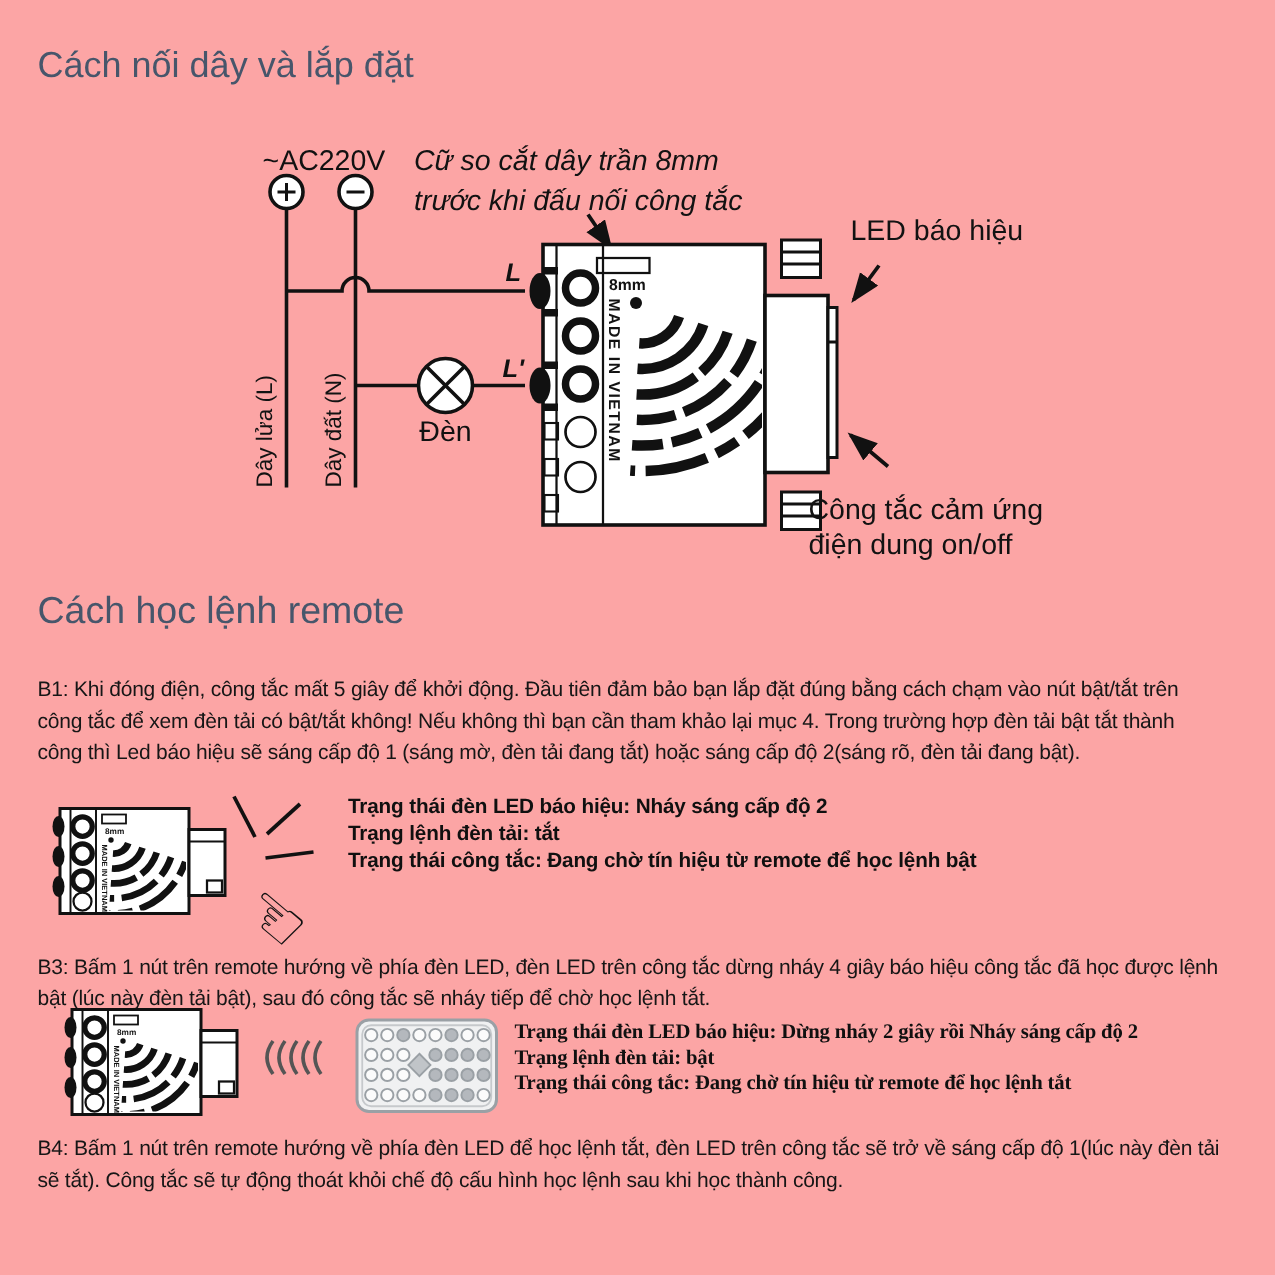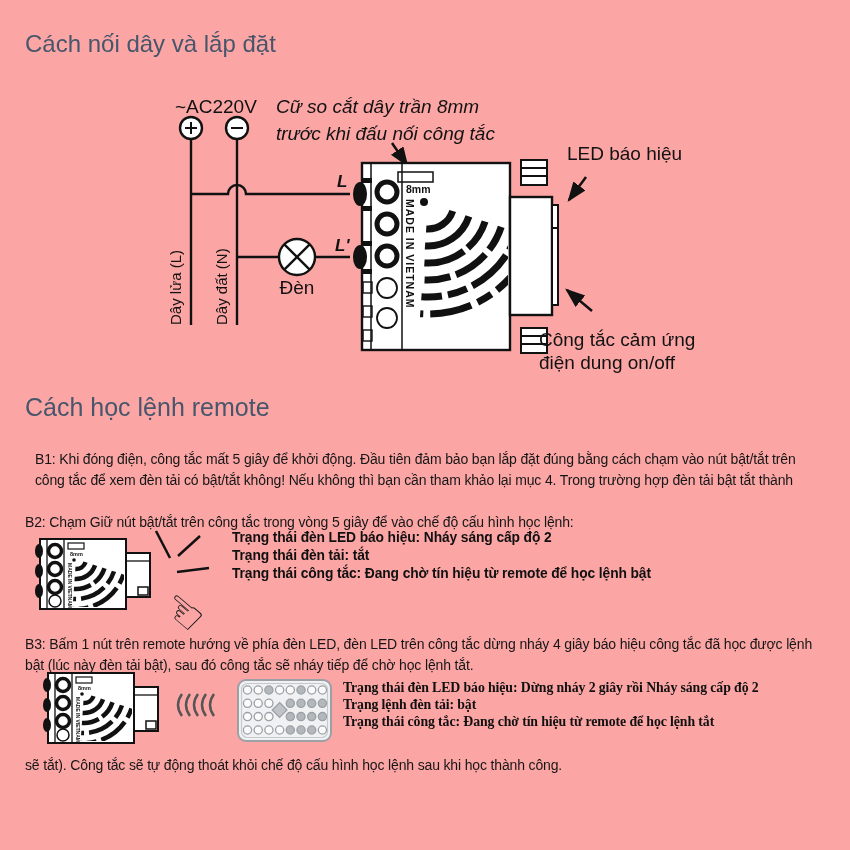--- a/index.html
+++ b/index.html
@@ -148,41 +148,39 @@
 
     <text x="567" y="75" class="dlabel">LED báo hiệu</text>
     <line x1="586" y1="92" x2="569" y2="115" stroke="#111" stroke-width="2.5" marker-end="url(#arr)"></line>
     <line x1="592" y1="226" x2="567" y2="205" stroke="#111" stroke-width="2.5" marker-end="url(#arr)"></line>
     <text x="539" y="261" class="dlabel">Công tắc cảm ứng</text>
     <text x="539" y="284" class="dlabel">điện dung on/off</text>
   </svg>
 
   <h1 class="sec abs" style="left:25px;top:393px;font-size:25px;">Cách học lệnh remote</h1>
 
-  <div class="para abs" style="left:35px;top:449px;">
+  <div class="para abs" style="left:25px;top:449px;">
     <div>B1: Khi đóng điện, công tắc mất 5 giây để khởi động. Đầu tiên đảm bảo bạn lắp đặt đúng bằng cách chạm vào nút bật/tắt trên</div>
     <div>công tắc để xem đèn tải có bật/tắt không! Nếu không thì bạn cần tham khảo lại mục 4. Trong trường hợp đèn tải bật tắt thành</div>
-  </div>
-  <div class="para abs" style="left:25px;top:512px;">
-    <div>B2: Chạm Giữ nút bật/tắt trên công tắc trong vòng 5 giây để vào chế độ cấu hình học lệnh:</div>
+    <div>công thì Led báo hiệu sẽ sáng cấp độ 1 (sáng mờ, đèn tải đang tắt) hoặc sáng cấp độ 2(sáng rõ, đèn tải đang bật).</div>
   </div>
 
   <svg class="abs" style="left:28px;top:527px;" width="210" height="105" viewBox="0 0 210 105">
     <use href="#mini-switch" transform="translate(10,10)"></use>
     <g stroke="#111" stroke-width="2.5">
       <line x1="142" y1="31" x2="128" y2="4"></line>
       <line x1="150" y1="29" x2="172" y2="9"></line>
       <line x1="149" y1="45" x2="181" y2="41"></line>
     </g>
     <text x="136" y="102" font-size="46" fill="#111" transform="rotate(40 158 84)" font-family="DejaVu Sans, sans-serif">☜</text>
   </svg>
 
   <div class="states lh18 abs" style="left:232px;top:529px;">
     <div>Trạng thái đèn LED báo hiệu: Nháy sáng cấp độ 2</div>
-    <div>Trạng thái đèn tải: tắt</div>
+    <div>Trạng lệnh đèn tải: tắt</div>
     <div>Trạng thái công tắc: Đang chờ tín hiệu từ remote để học lệnh bật</div>
   </div>
 
   <div class="para abs" style="left:25px;top:634px;">
     <div>B3: Bấm 1 nút trên remote hướng về phía đèn LED, đèn LED trên công tắc dừng nháy 4 giây báo hiệu công tắc đã học được lệnh</div>
     <div>bật (lúc này đèn tải bật), sau đó công tắc sẽ nháy tiếp để chờ học lệnh tắt.</div>
   </div>
 
   <svg class="abs" style="left:40px;top:668px;" width="320" height="82" viewBox="0 0 320 82">
     <use href="#mini-switch" transform="translate(6,3)"></use>
@@ -236,16 +234,17 @@
     </g>
   </svg>
 
   <div class="states lh17 abs" style="left:343px;top:679px;">
     <div>Trạng thái đèn LED báo hiệu: Dừng nháy 2 giây rồi Nháy sáng cấp độ 2</div>
     <div>Trạng lệnh đèn tải: bật</div>
     <div>Trạng thái công tắc: Đang chờ tín hiệu từ remote để học lệnh tắt</div>
   </div>
 
   <div class="para abs" style="left:25px;top:755px;">
+    <div>B4: Bấm 1 nút trên remote hướng về phía đèn LED để học lệnh tắt, đèn LED trên công tắc sẽ trở về sáng cấp độ 1(lúc này đèn tải</div>
     <div>sẽ tắt). Công tắc sẽ tự động thoát khỏi chế độ cấu hình học lệnh sau khi học thành công.</div>
   </div>
 
 </div>
 
 </body></html>

